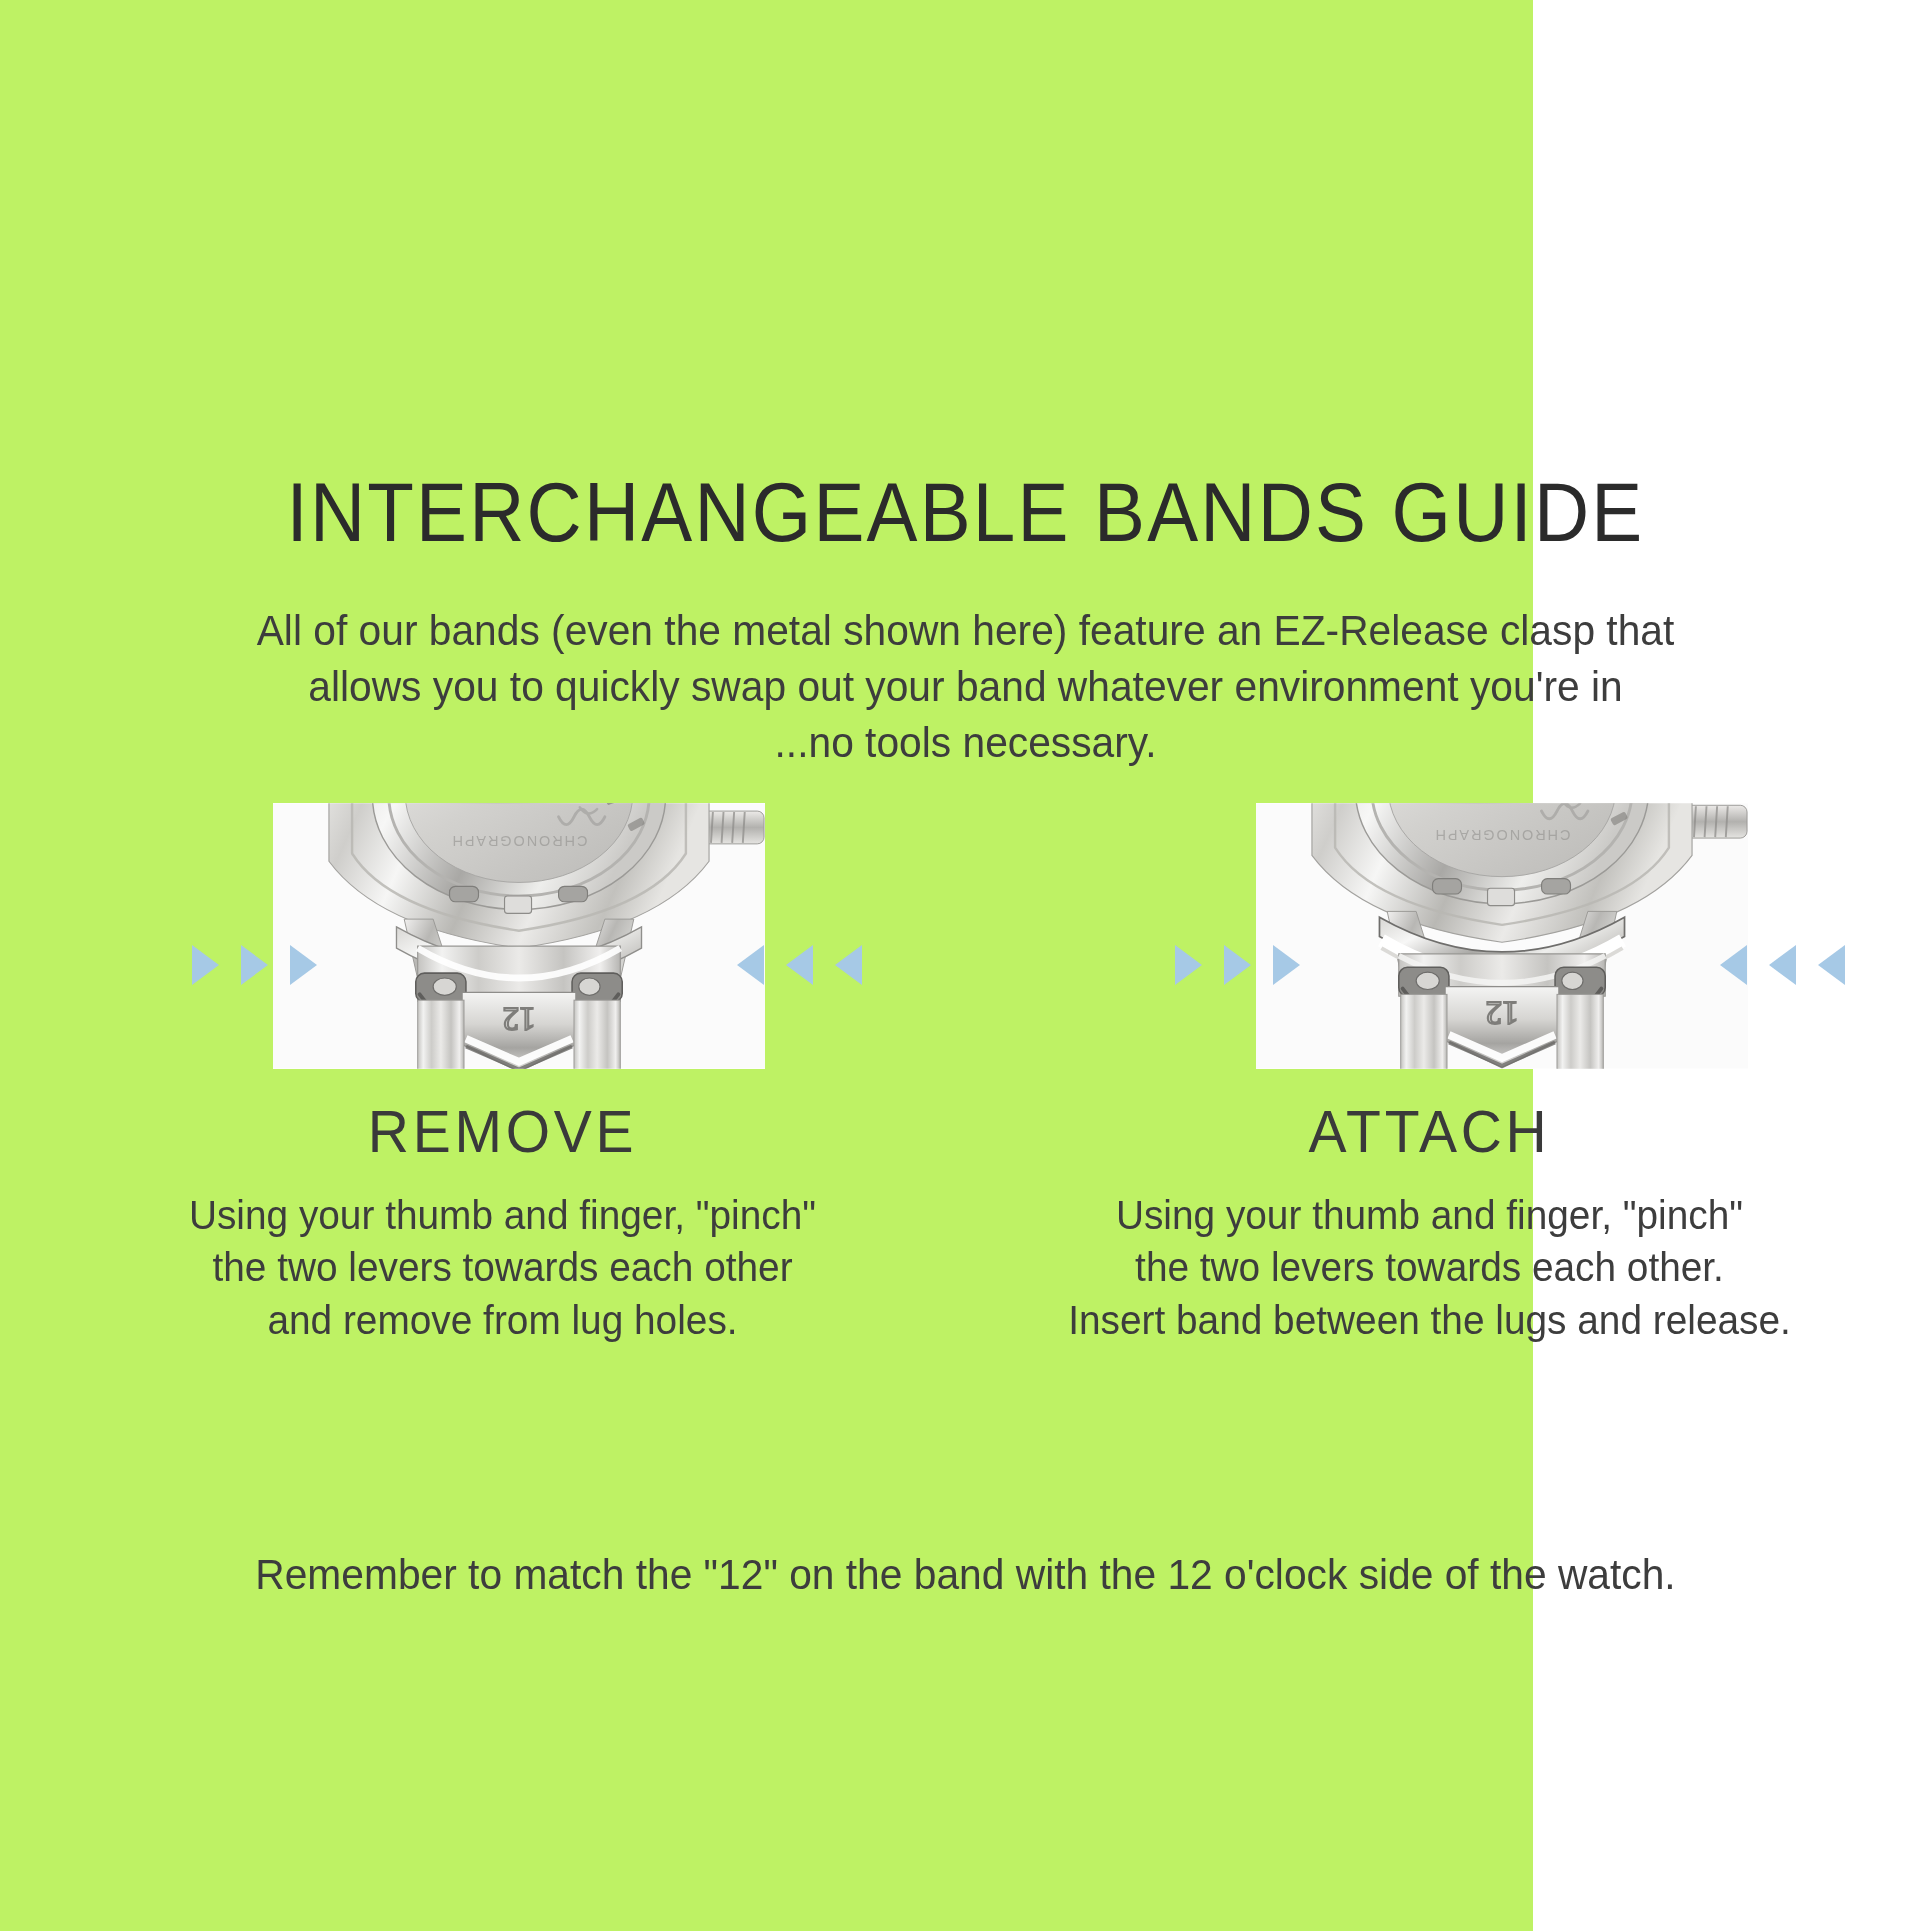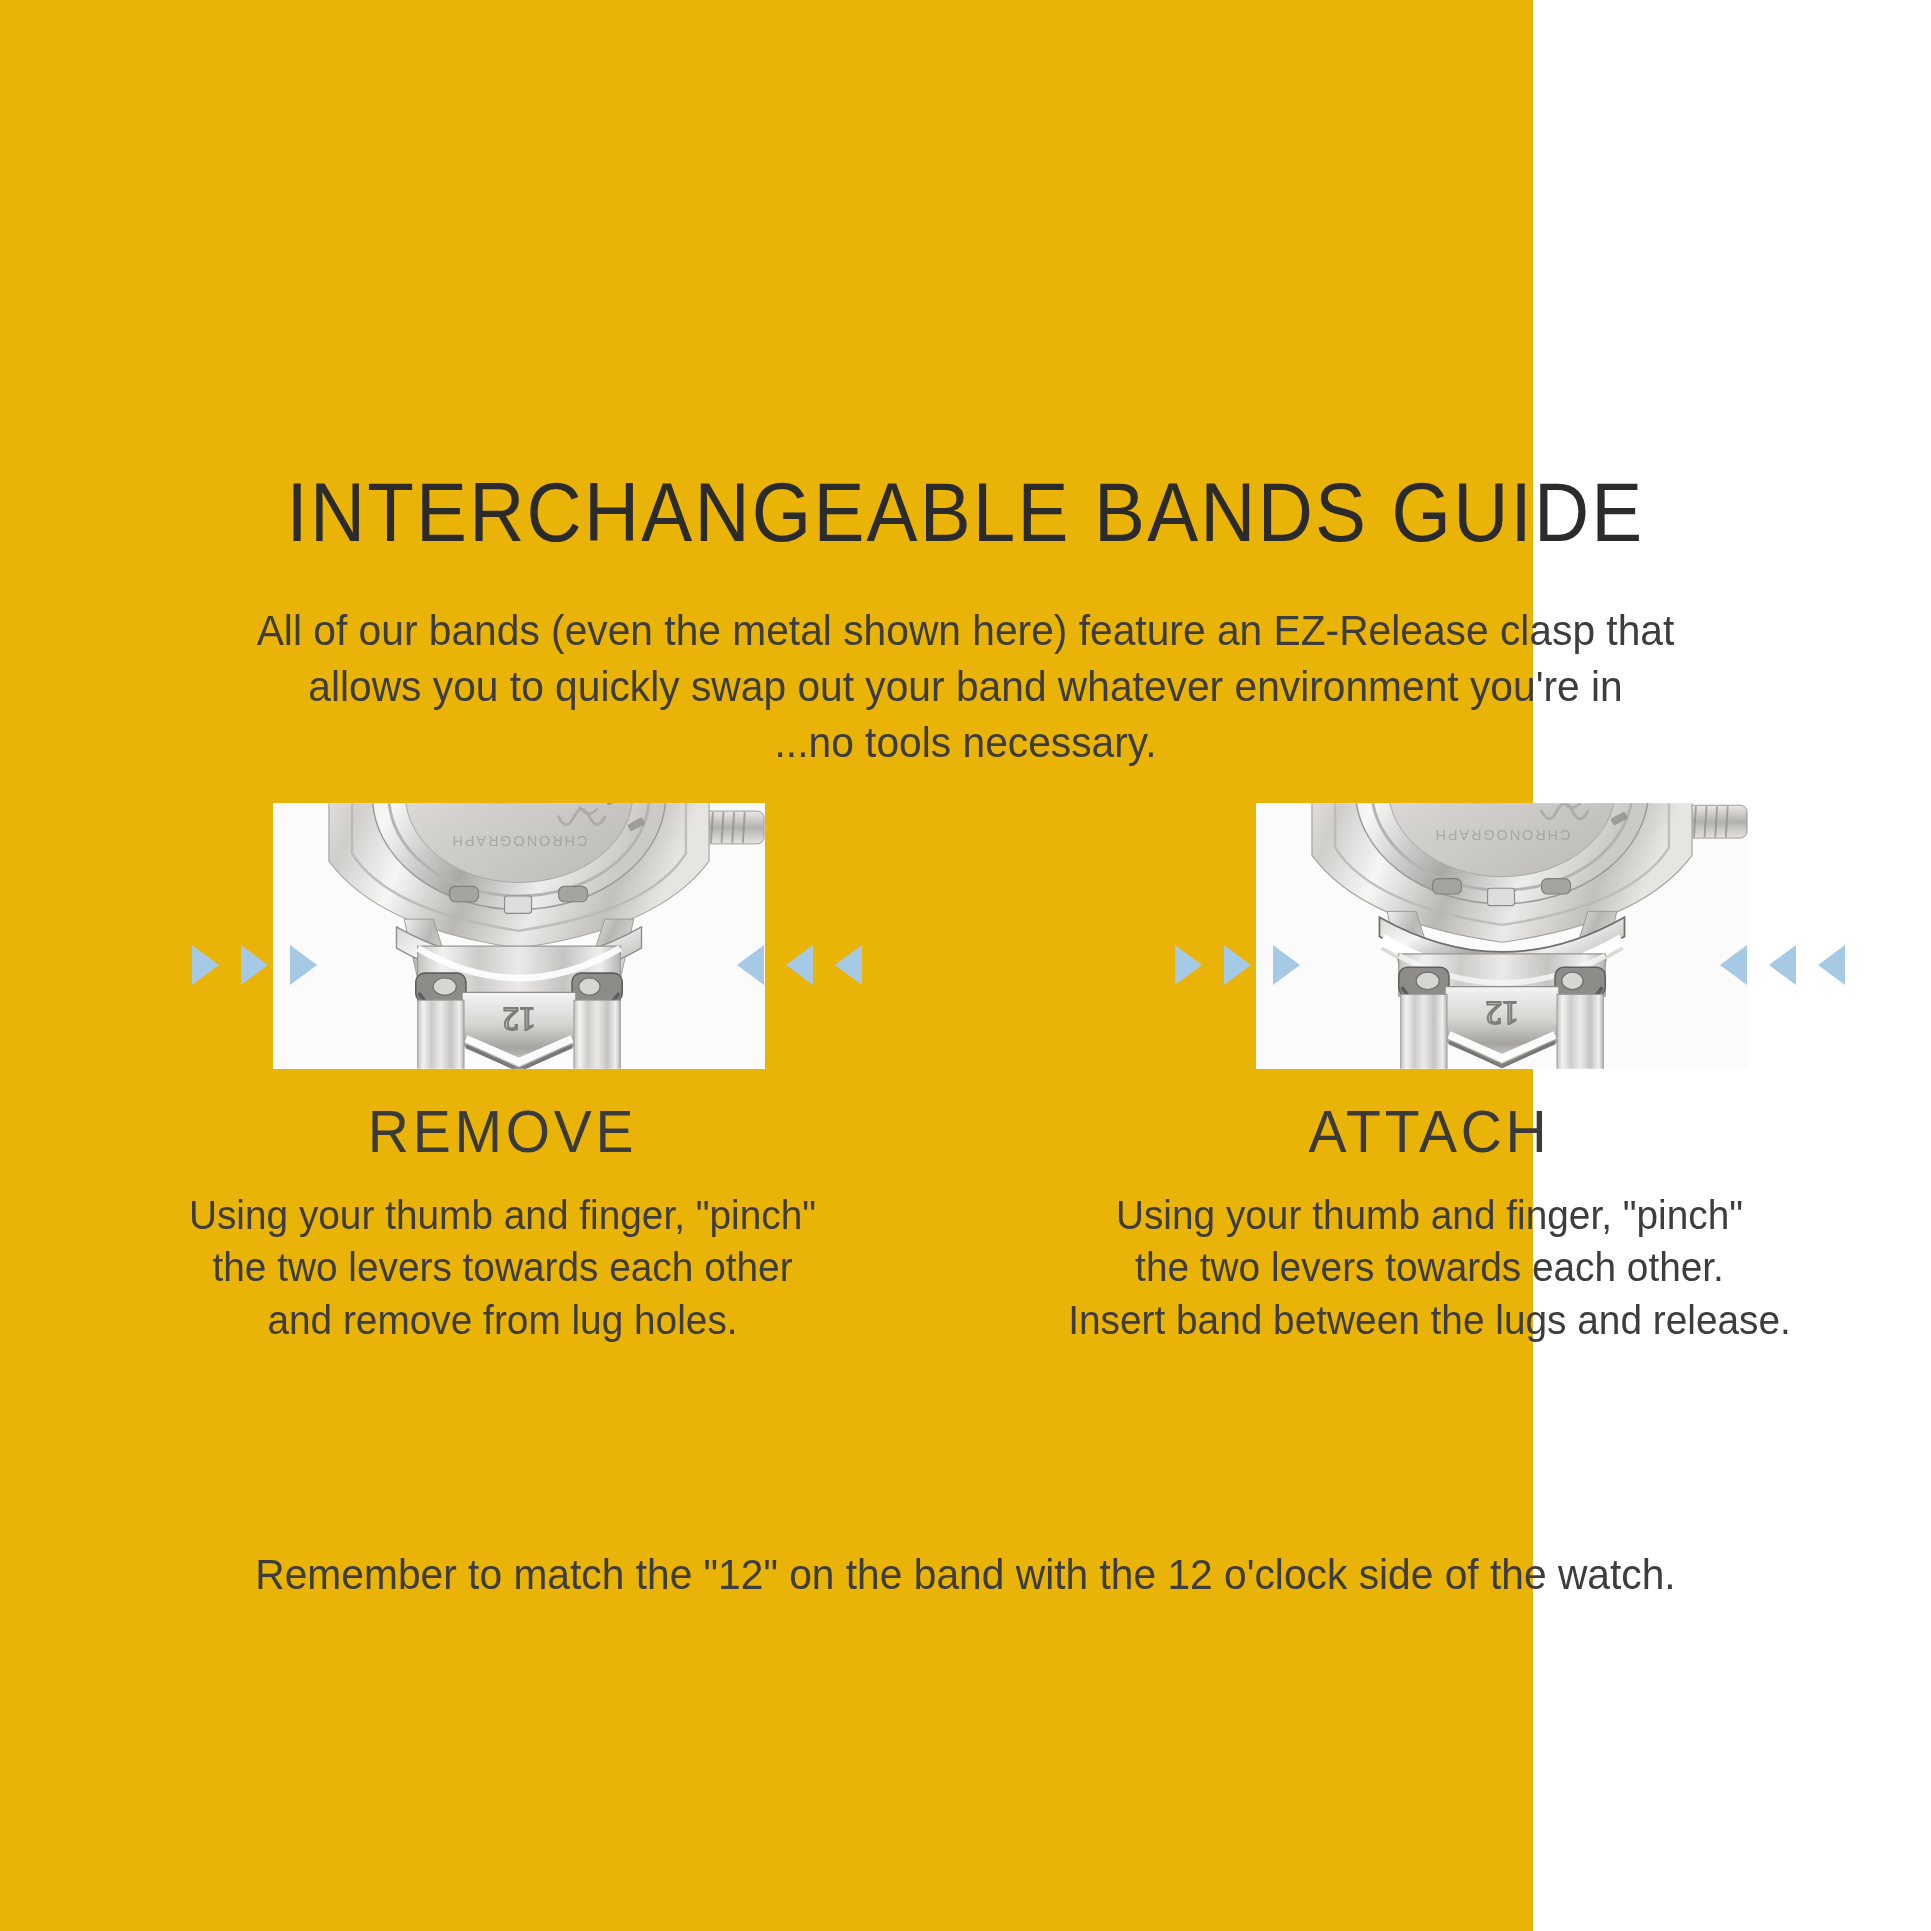--- a/index.html
+++ b/index.html
@@ -11,21 +11,21 @@
     width: 1931px;
     height: 1931px;
     font-family: "Liberation Sans", sans-serif;
     color: #3a3a3a;
     overflow: hidden;
   }
   .page {
     position: relative;
     width: 1533px;
     height: 1931px;
-    background: #eab308;
+    background: #bef264;
   }
 
   
   .title {
     position: absolute;
     left: 0;
     top: 465px;
     width: 1931px;
     text-align: center;
     font-family: "Liberation Sans", sans-serif;

